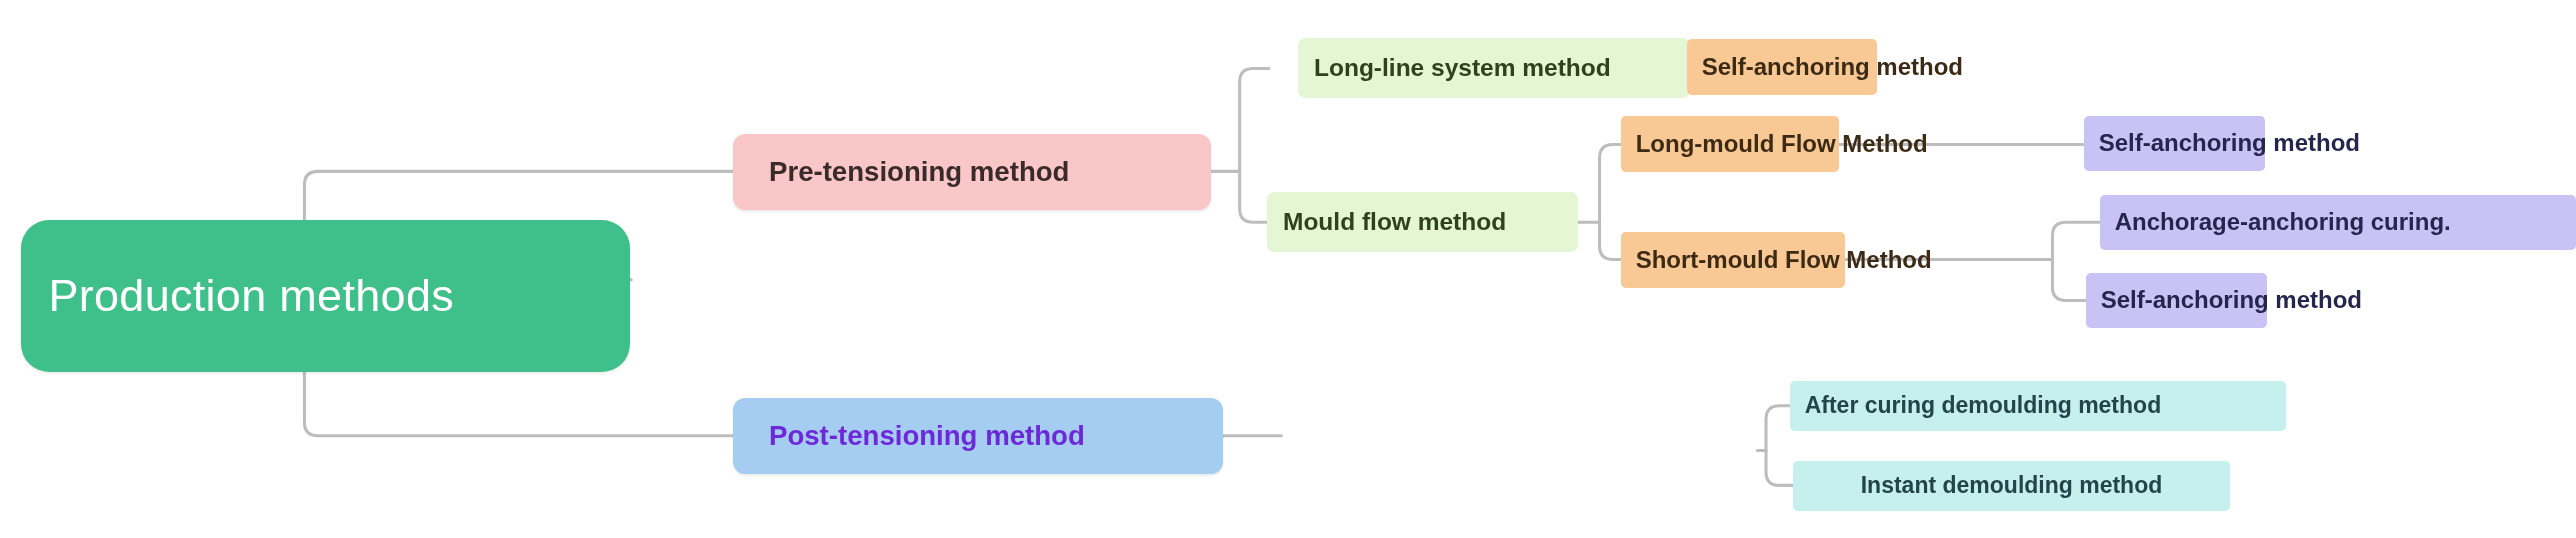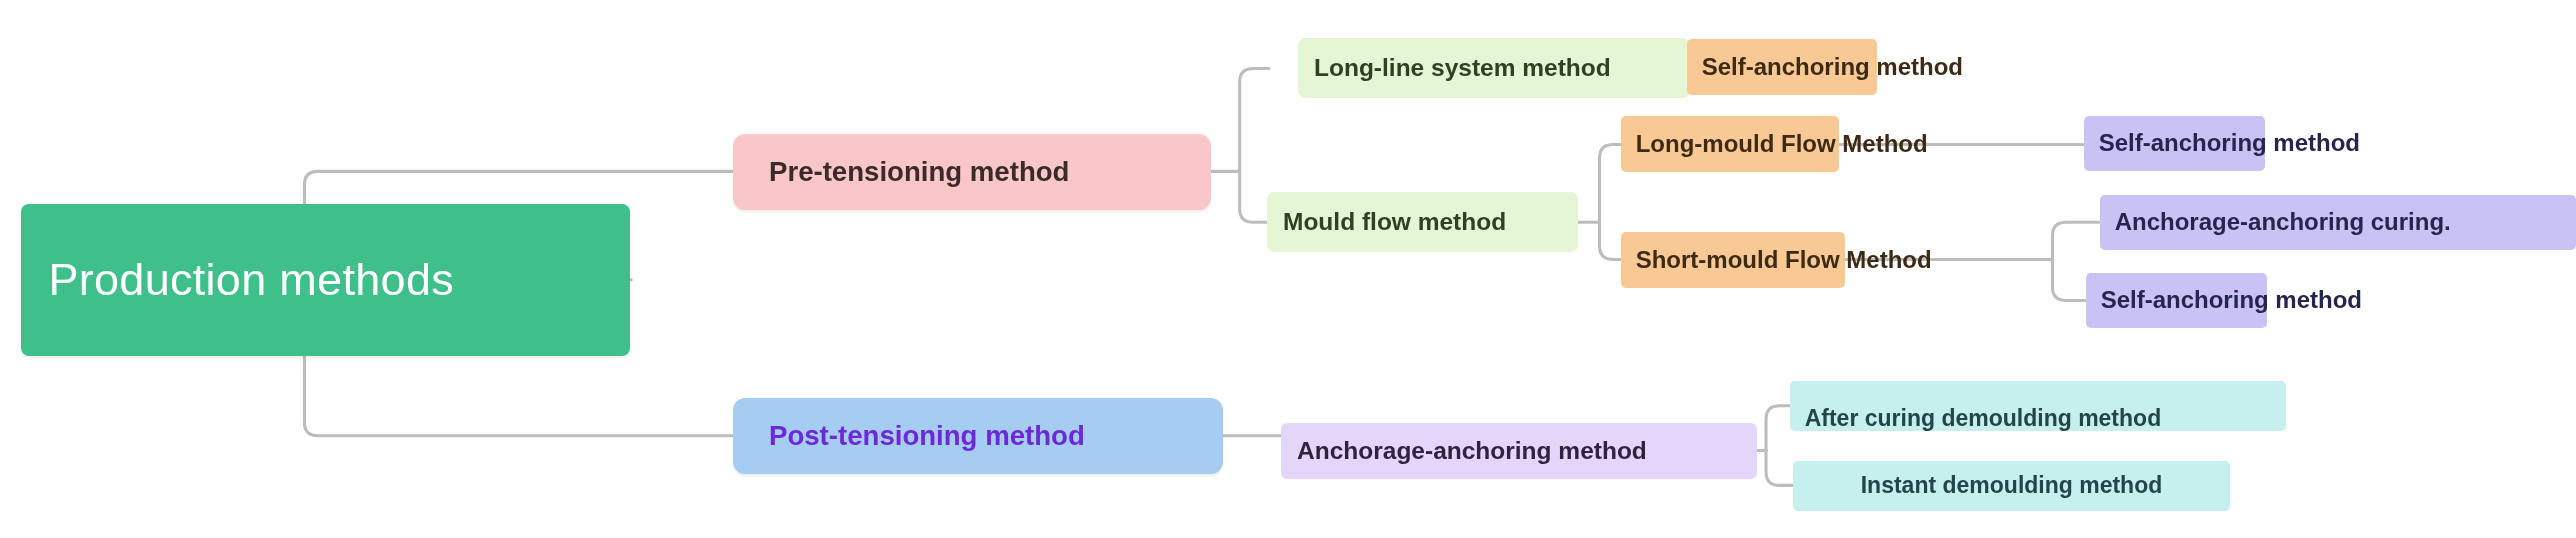--- a/index.html
+++ b/index.html
@@ -34,25 +34,25 @@
     line-height: 1.1;
   }
   .node-label {
     display: block;
     width: 100%;
   }
 
   
   .n-root {
     left: 21.4px;
-    top: 204px;
+    top: 220px;
     width: 609px;
     height: 152px;
     background: #3fc08a;
-    border-radius: 8px;
+    border-radius: 28px;
     padding: 0 27px;
     color: #ffffff;
     font-size: 45px;
     font-weight: 400;
     letter-spacing: 0.3px;
     box-shadow: 0 1.2px 3.1px rgba(0,0,0,0.07);
   }
 
   
   .n-l2 {
@@ -136,21 +136,21 @@
   
   .n-cy {
     height: 50px;
     border-radius: 4.9px;
     padding: 0 14.7px;
     font-size: 23px;
     font-weight: bold;
     background: #c6f0ee;
     color: #23454a;
   }
-  .n-aftercuring { left: 1790px; top: 381px; width: 496px; align-items: flex-end; }
+  .n-aftercuring { left: 1790px; top: 381px; width: 496px; }
   .n-instant     { left: 1793px; top: 461px; width: 437px; text-align: center; }
 </style>
 </head>
 <body>
 
 <div id="canvas">
 
   <svg id="edges" viewBox="0 0 4206 879" width="2576" height="538" xmlns="http://www.w3.org/2000/svg" fill="none" stroke="#bdbdbd" stroke-width="5" stroke-linecap="round">
 
     <path d="M1030 457 H496" stroke-width="5"></path>
@@ -217,23 +217,20 @@
   </div>
 
   <div class="node n-pu n-anchorage2">
     <span class="node-label">Anchorage-anchoring curing.</span>
   </div>
 
   <div class="node n-pu n-selfanch-b">
     <span class="node-label">Self-anchoring method</span>
   </div>
 
-  <div class="node n-lav">
-    <span class="node-label">Anchorage-anchoring method</span>
-  </div>
 
   <div class="node n-cy n-aftercuring">
     <span class="node-label">After curing demoulding method</span>
   </div>
 
   <div class="node n-cy n-instant">
     <span class="node-label">Instant demoulding method</span>
   </div>
 
 </div>

